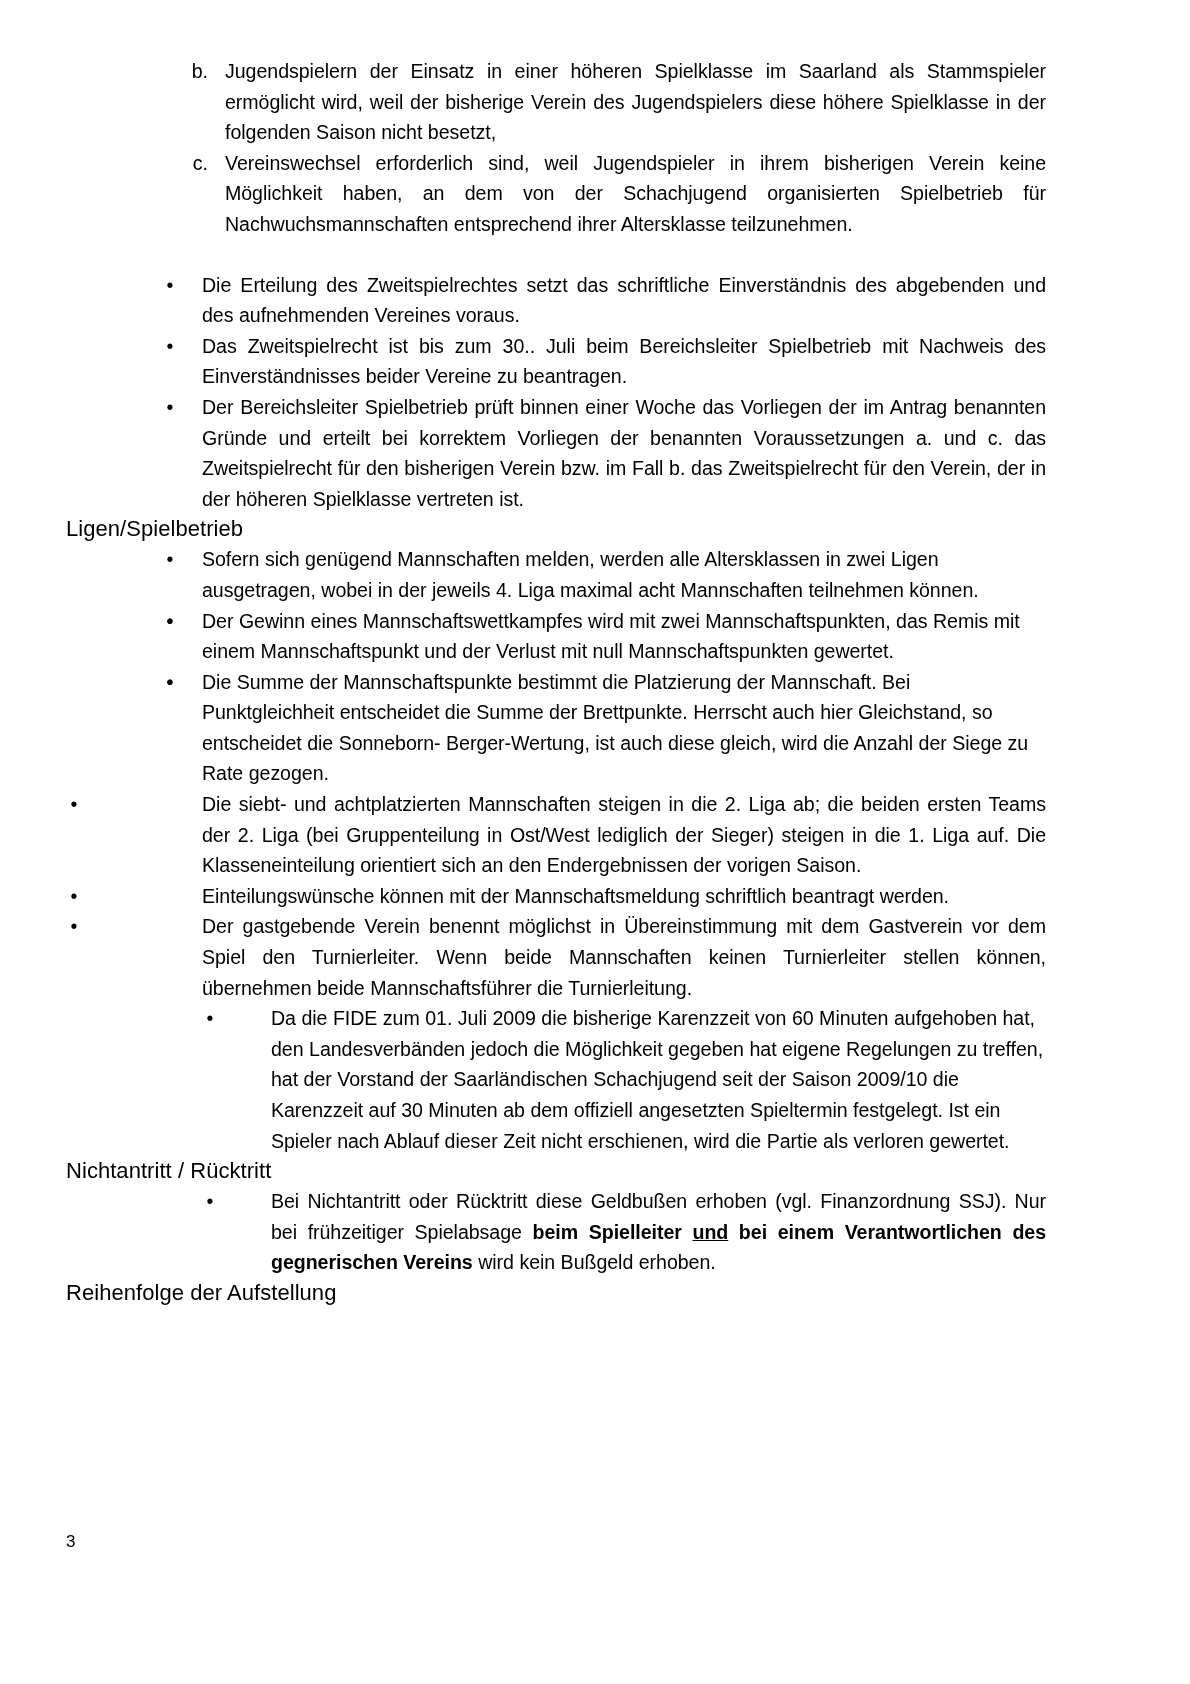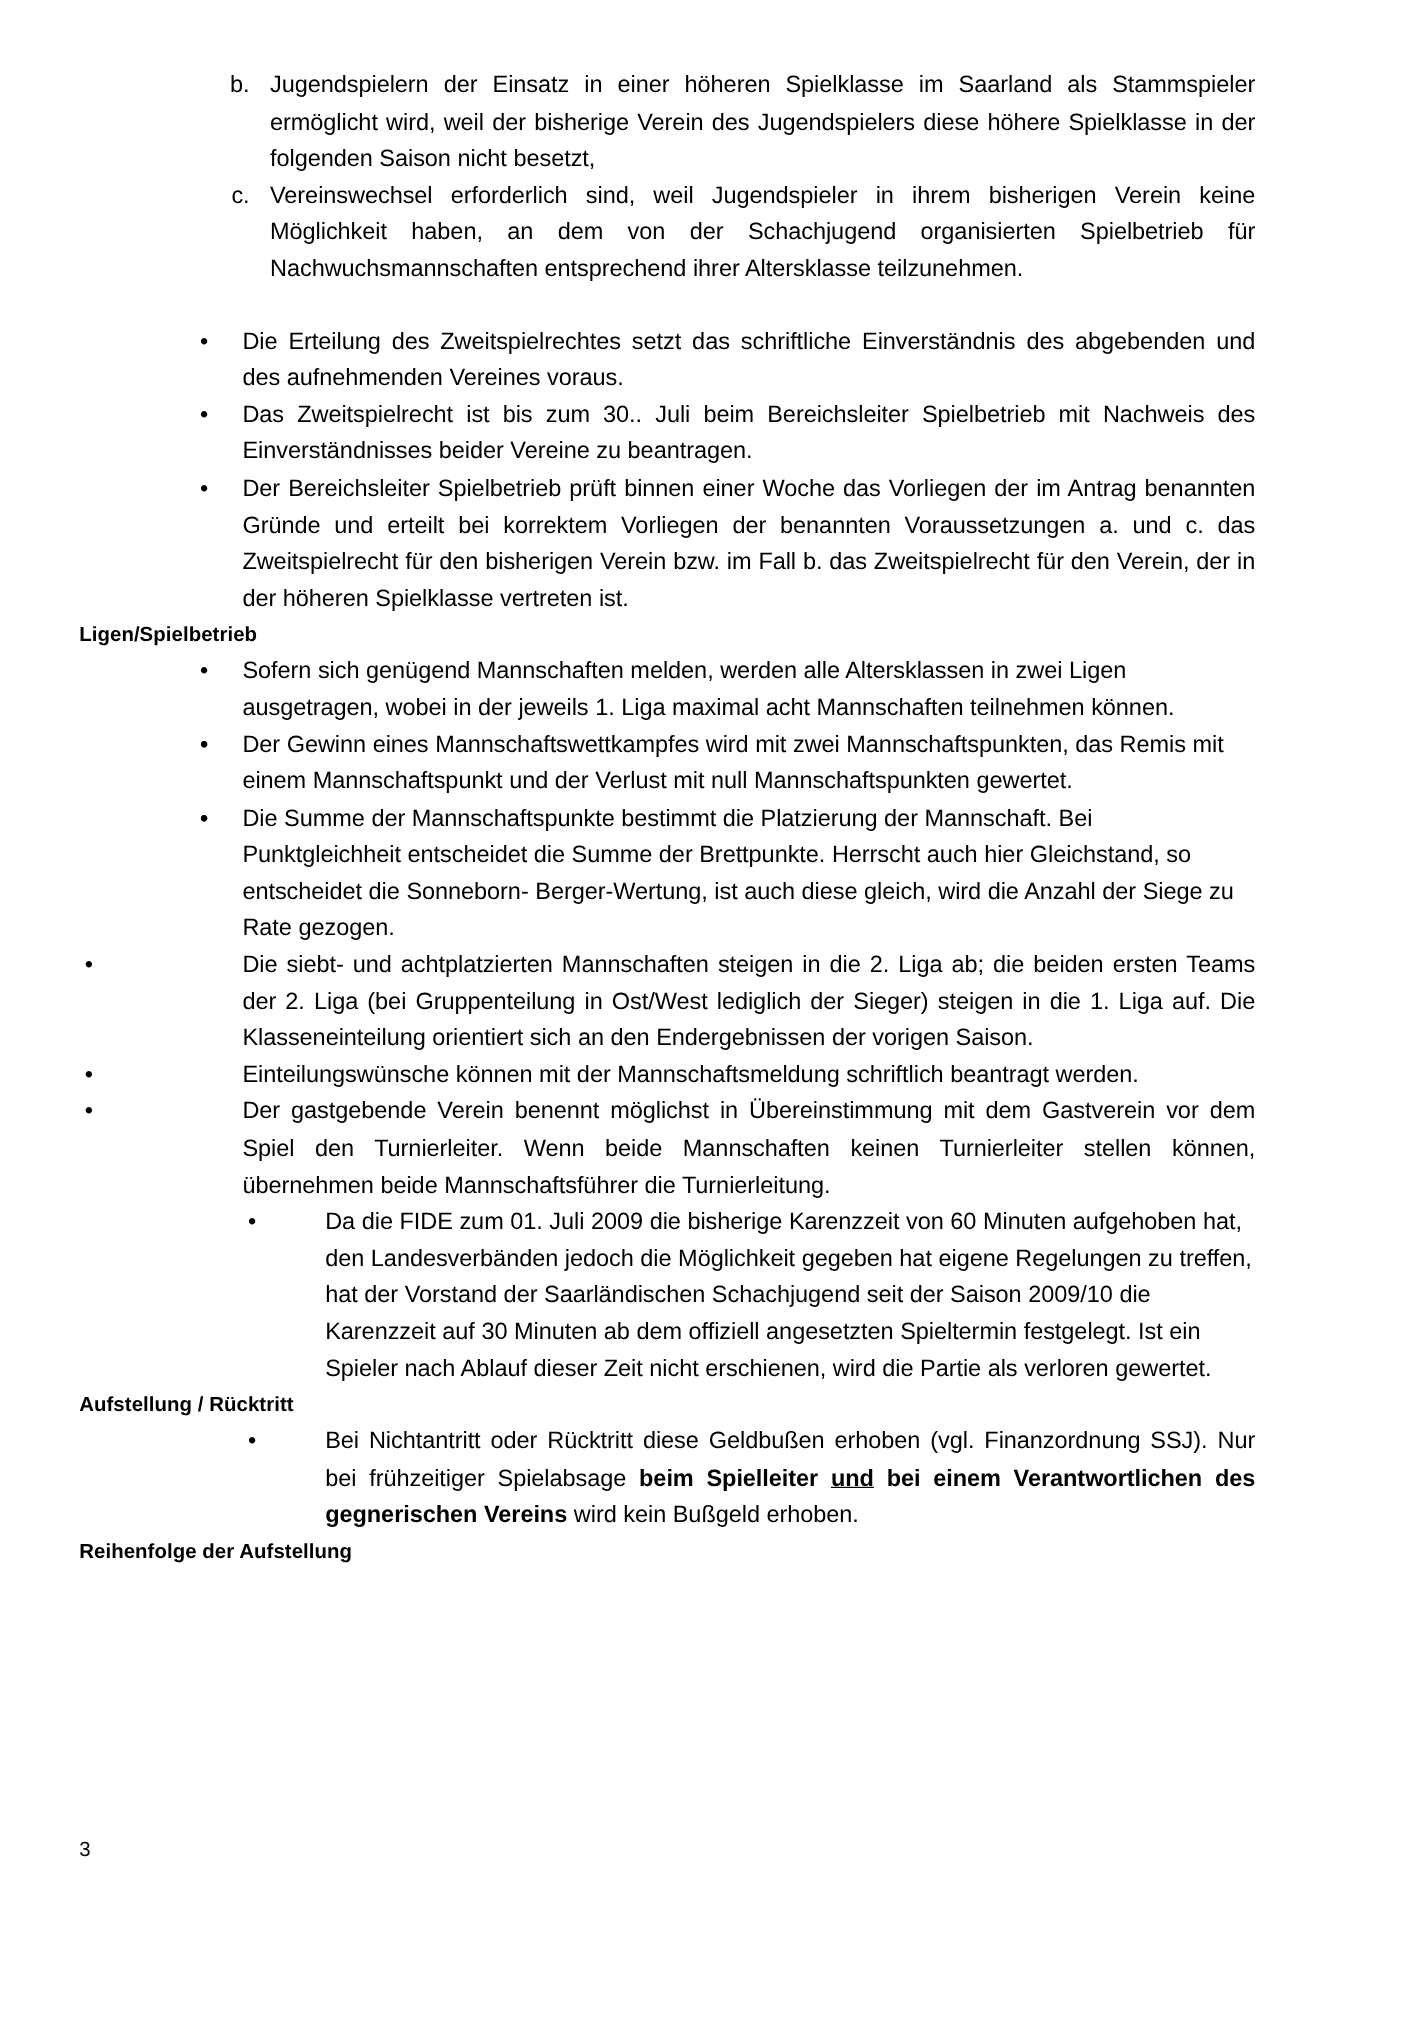--- a/index.html
+++ b/index.html
@@ -35,23 +35,23 @@
   
   .txt {
     font-size: 19.6px;
     line-height: 30.6px;
     letter-spacing: -0.05px;
     word-spacing: 0.1px;
   }
 
   
   h2.section-heading {
-    font-size: 17px;
+    font-size: 22px;
     line-height: 30px;
-    font-weight: bold;
+    font-weight: normal;
     margin: 0;
     padding: 0;
     letter-spacing: 0.05px;
   }
   .h-ligen    { margin-top: 34px; margin-bottom: 2px; }
   .h-karenz   { margin-top: 40px; margin-bottom: 4px; }
   .h-nicht    { margin-top: 40px; margin-bottom: 4px; }
   .h-reihen   { margin-top: 74px; margin-bottom: 0; }
 
   
@@ -155,21 +155,21 @@
         <span class="bullet">•</span>
         <span class="body just">Der Bereichsleiter Spielbetrieb prüft binnen einer Woche das Vorliegen der im Antrag benannten Gründe und erteilt bei korrektem Vorliegen der benannten Voraussetzungen a. und c. das Zweitspielrecht für den bisherigen Verein bzw. im Fall b. das Zweitspielrecht für den Verein, der in der höheren Spielklasse vertreten ist.</span>
       </li>
     </ul>
 
     <h2 class="section-heading h-ligen">Ligen/Spielbetrieb</h2>
 
     <ul class="bullets lvl-std txt">
       <li>
         <span class="bullet">•</span>
-        <span class="body left">Sofern sich genügend Mannschaften melden, werden alle Altersklassen in zwei Ligen ausgetragen, wobei in der jeweils 1. Liga maximal acht Mannschaften teilnehmen können.</span>
+        <span class="body left">Sofern sich genügend Mannschaften melden, werden alle Altersklassen in zwei Ligen ausgetragen, wobei in der jeweils 4. Liga maximal acht Mannschaften teilnehmen können.</span>
       </li>
       <li>
         <span class="bullet">•</span>
       </li>
       <li>
         <span class="bullet">•</span>
         <span class="body left">Der Gewinn eines Mannschaftswettkampfes wird mit zwei Mannschaftspunkten, das Remis mit einem Mannschaftspunkt und der Verlust mit null Mannschaftspunkten gewertet.</span>
       </li>
       <li>
         <span class="bullet">•</span>
@@ -196,21 +196,21 @@
     </ul>
 
 
     <ul class="bullets lvl-deep txt">
       <li>
         <span class="bullet">•</span>
         <span class="body left">Da die FIDE zum 01. Juli 2009 die bisherige Karenzzeit von 60 Minuten aufgehoben hat, den Landesverbänden jedoch die Möglichkeit gegeben hat eigene Regelungen zu treffen, hat der Vorstand der Saarländischen Schachjugend seit der Saison 2009/10 die Karenzzeit auf 30 Minuten ab dem offiziell angesetzten Spieltermin festgelegt. Ist ein Spieler nach Ablauf dieser Zeit nicht erschienen, wird die Partie als verloren gewertet.</span>
       </li>
     </ul>
 
-    <h2 class="section-heading h-nicht">Aufstellung / Rücktritt</h2>
+    <h2 class="section-heading h-nicht">Nichtantritt / Rücktritt</h2>
 
     <ul class="bullets lvl-deep txt">
       <li>
         <span class="bullet">•</span>
         <span class="body just"><span>Bei Nichtantritt oder Rücktritt diese Geldbußen erhoben (vgl. Finanzordnung SSJ). Nur bei frühzeitiger Spielabsage </span><b>beim Spielleiter </b><b><u>und</u></b><b> bei einem Verantwortlichen des gegnerischen Vereins</b><span> wird kein Bußgeld erhoben.</span></span>
       </li>
     </ul>
 
     <h2 class="section-heading h-reihen">Reihenfolge der Aufstellung</h2>
 

